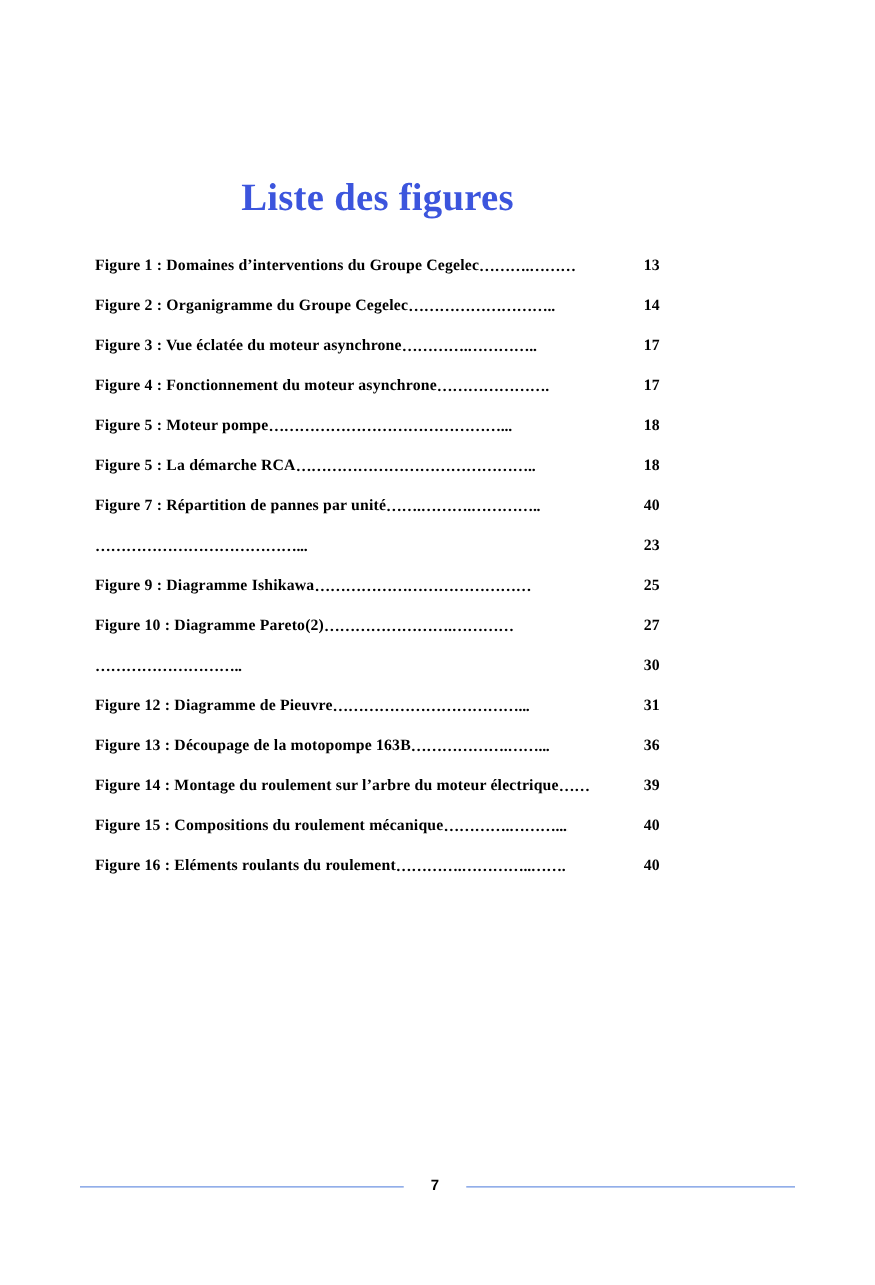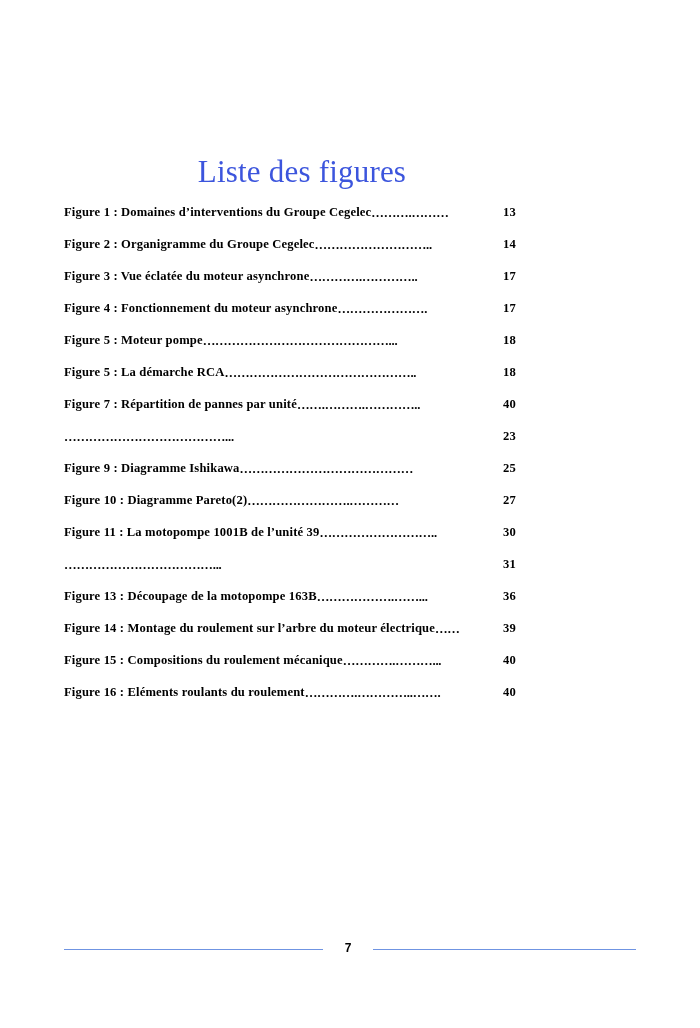--- a/index.html
+++ b/index.html
@@ -18,36 +18,36 @@
 
   .page {
     position: absolute;
     inset: 0;
     background: #ffffff;
   }
 
   
   .page-title {
     position: absolute;
-    top: 134px;
+    top: 120px;
     left: 0;
     width: 604px;
     text-align: center;
     font-size: 31px;
-    font-weight: normal;
+    font-weight: bold;
     letter-spacing: 0.2px;
     line-height: 1.1;
     white-space: nowrap;
   }
 
   
   .figure-list {
     position: absolute;
     top: 196px;
-    left: 64px;
+    left: 76px;
     width: 452px;
   }
 
   .figure-entry {
     display: flex;
     align-items: baseline;
     width: 100%;
     height: 32px;
     font-size: 12.6px;
     font-weight: bold;
@@ -152,25 +152,25 @@
         <span class="entry-label">Figure 9 : Diagramme Ishikawa</span>
         <span class="entry-leader">……………………………………</span>
         <span class="entry-page">25</span>
       </div>
       <div class="figure-entry">
         <span class="entry-label">Figure 10 : Diagramme Pareto(2)</span>
         <span class="entry-leader">…………………….…………</span>
         <span class="entry-page">27</span>
       </div>
       <div class="figure-entry">
-        <span class="entry-label">Figure 11 : La motopompe 1001B de l’unité 39</span>
         <span class="entry-leader">………………………..</span>
         <span class="entry-page">30</span>
       </div>
       <div class="figure-entry">
+        <span class="entry-label">Figure 12 : Diagramme de Pieuvre </span>
         <span class="entry-leader">………………………………...</span>
         <span class="entry-page">31</span>
       </div>
       <div class="figure-entry">
         <span class="entry-label">Figure 13 : Découpage de la motopompe 163B</span>
         <span class="entry-leader">……………….……...</span>
         <span class="entry-page">36</span>
       </div>
       <div class="figure-entry">
         <span class="entry-label">Figure 14 : Montage du roulement sur l’arbre du moteur électrique</span>

